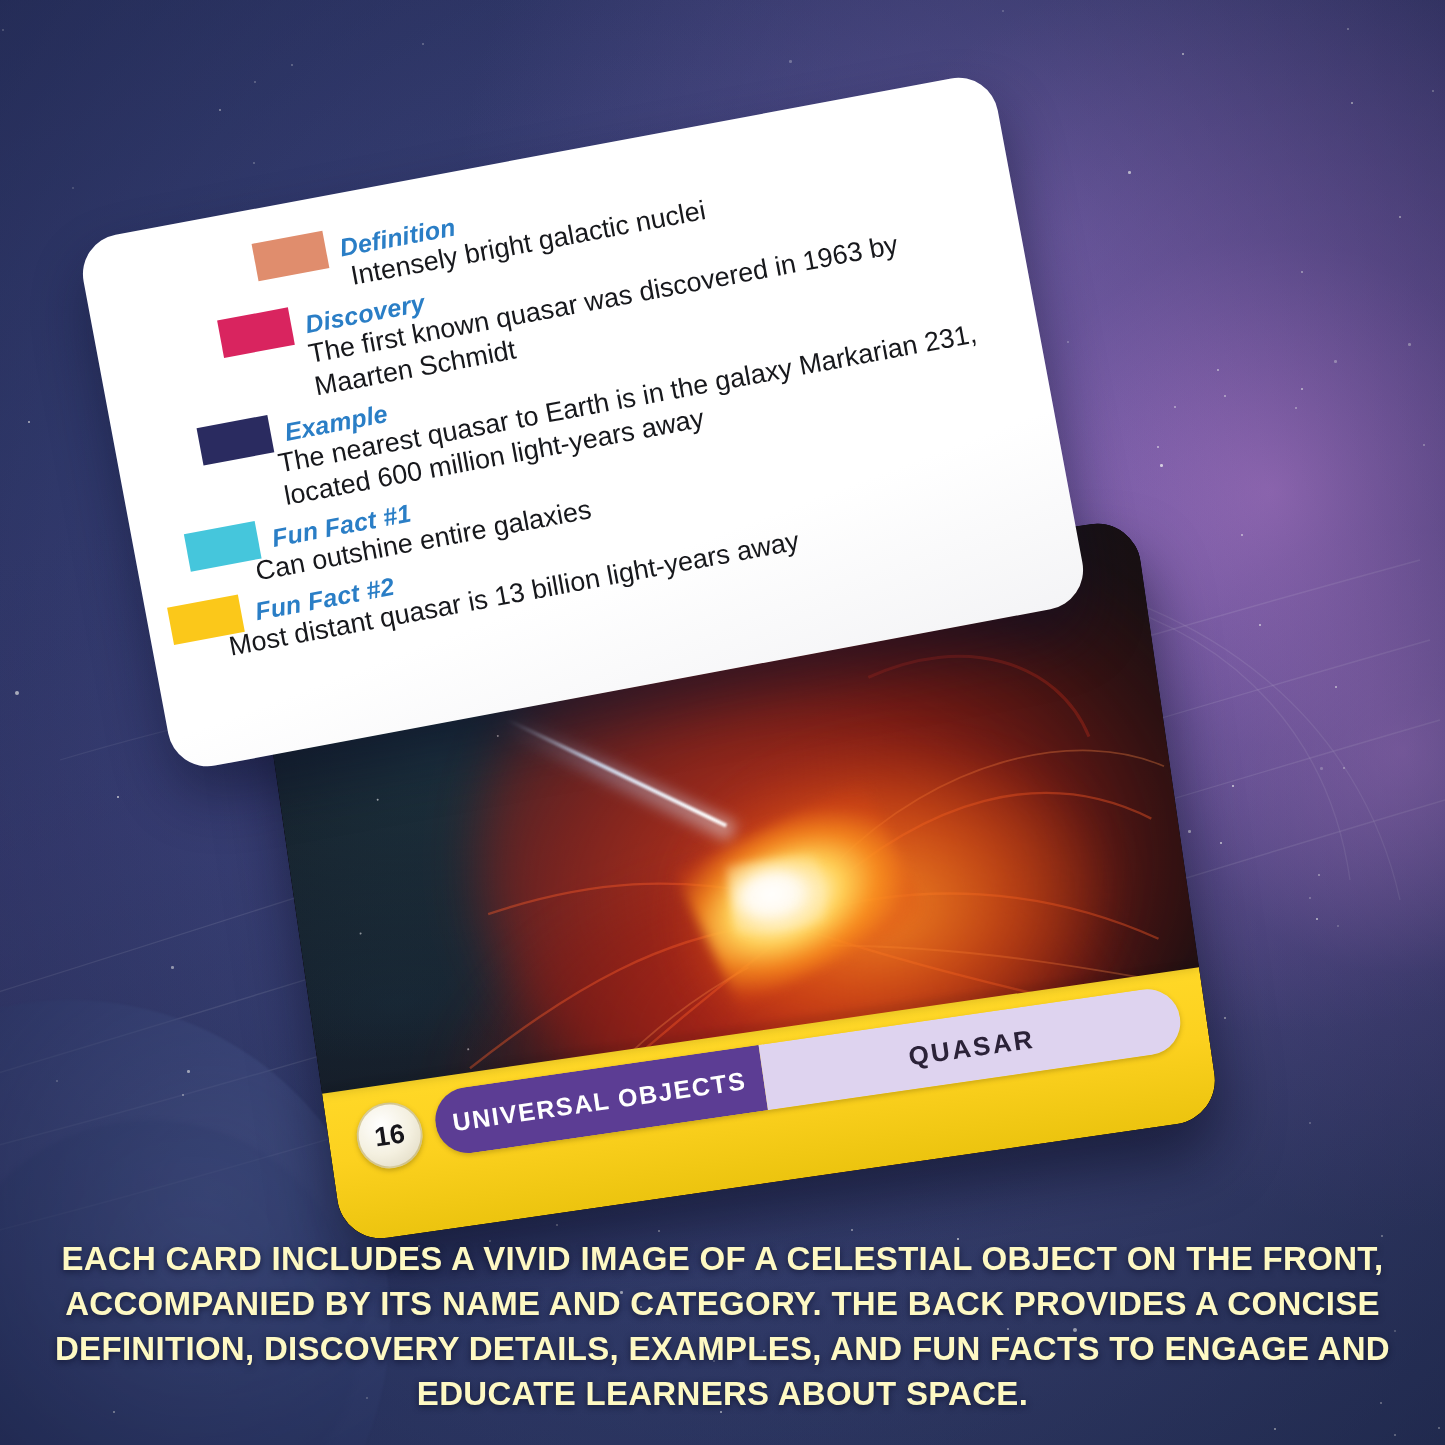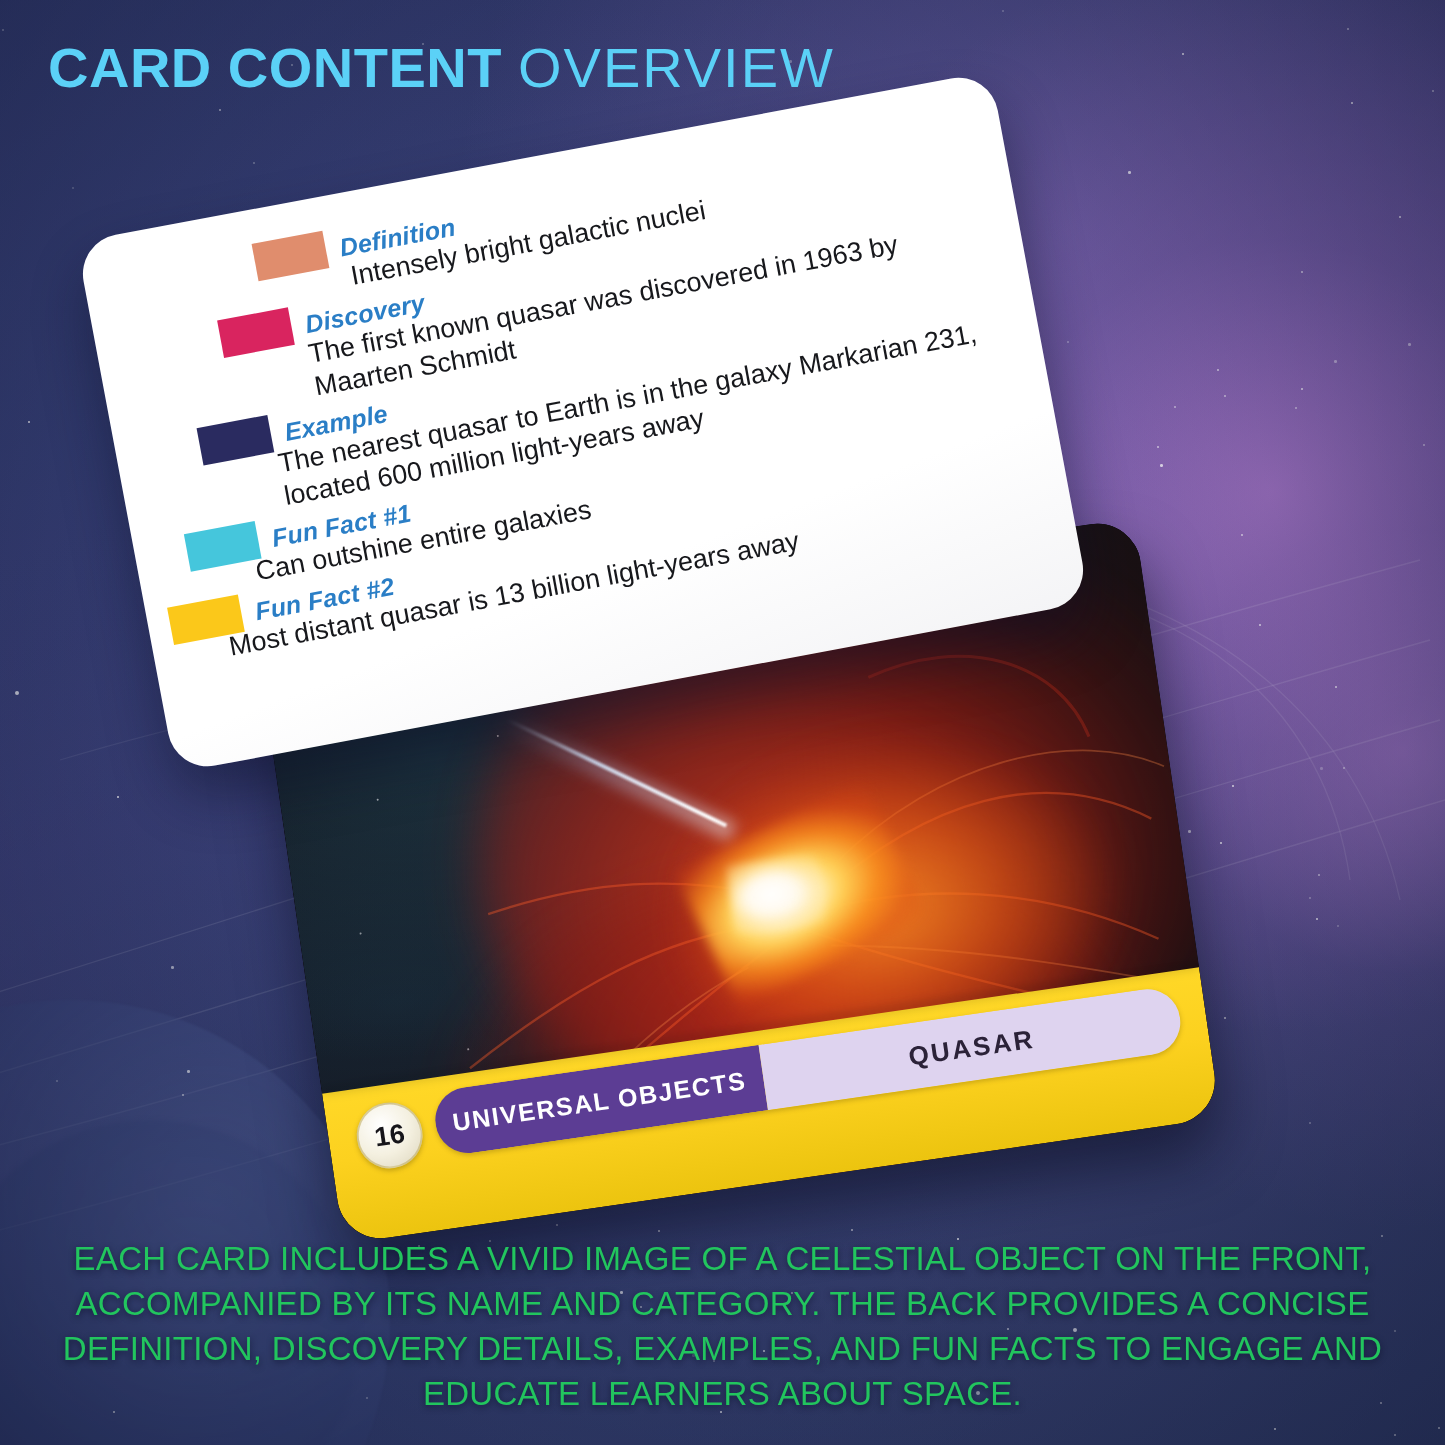--- a/index.html
+++ b/index.html
@@ -195,22 +195,22 @@
 
   .row-0 .row-text{margin-left:92px;}
   .row-1 .row-text{margin-left:84px;max-width:800px;}
   .row-2 .row-text{margin-left:74px;max-width:830px;}
   .row-3 .row-text{margin-left:64px;}
   .row-4 .row-text{margin-left:54px;}
 
   
   .caption{
     position:absolute;left:50px;right:50px;top:1236px;
-    text-align:center;color:#22c55e;
-    font-size:33px;font-weight:normal;line-height:45px;letter-spacing:.3px;
+    text-align:center;color:#fef9c3;
+    font-size:33px;font-weight:bold;line-height:45px;letter-spacing:.3px;
     text-shadow:0 2px 6px rgba(10,14,40,.65);
   }
 </style>
 </head>
 <body>
 
 <div id="stage">
 
   <div class="bg-base"></div>
   <div class="arcs">
@@ -379,26 +379,20 @@
       <div class="star" style="left:1002px;top:10px;width:1.6px;height:1.6px;opacity:0.28;"></div>
       <div class="star" style="left:400px;top:662px;width:1.6px;height:1.6px;opacity:0.35;"></div>
       <div class="star" style="left:779px;top:438px;width:1.6px;height:1.6px;opacity:0.81;"></div>
       <div class="star" style="left:506px;top:1044px;width:1.6px;height:1.6px;opacity:0.63;"></div>
       <div class="star" style="left:1432px;top:90px;width:1.6px;height:1.6px;opacity:0.48;"></div>
       <div class="star" style="left:974px;top:1359px;width:1.6px;height:1.6px;opacity:0.28;"></div>
       <div class="star" style="left:636px;top:1069px;width:1.6px;height:1.6px;opacity:0.64;"></div>
     </div>
   <div class="bg-vignette"></div>
 
-  <div class="header">
-    <div class="title">
-      <span class="bold">CARD CONTENT</span>
-      <span class="thin">OVERVIEW</span>
-    </div>
-  </div>
 
 
   <div class="front-card">
     <div class="photo">
       <div class="photo-space"></div>
       <div class="photo-stars">
         <div class="s" style="left:78px;top:52px;width:3px;height:3px;"></div>
         <div class="s" style="left:132px;top:96px;width:2px;height:2px;opacity:.8;"></div>
         <div class="s" style="left:186px;top:60px;width:3px;height:3px;opacity:.9;"></div>
         <div class="s" style="left:224px;top:124px;width:2px;height:2px;opacity:.7;"></div>

